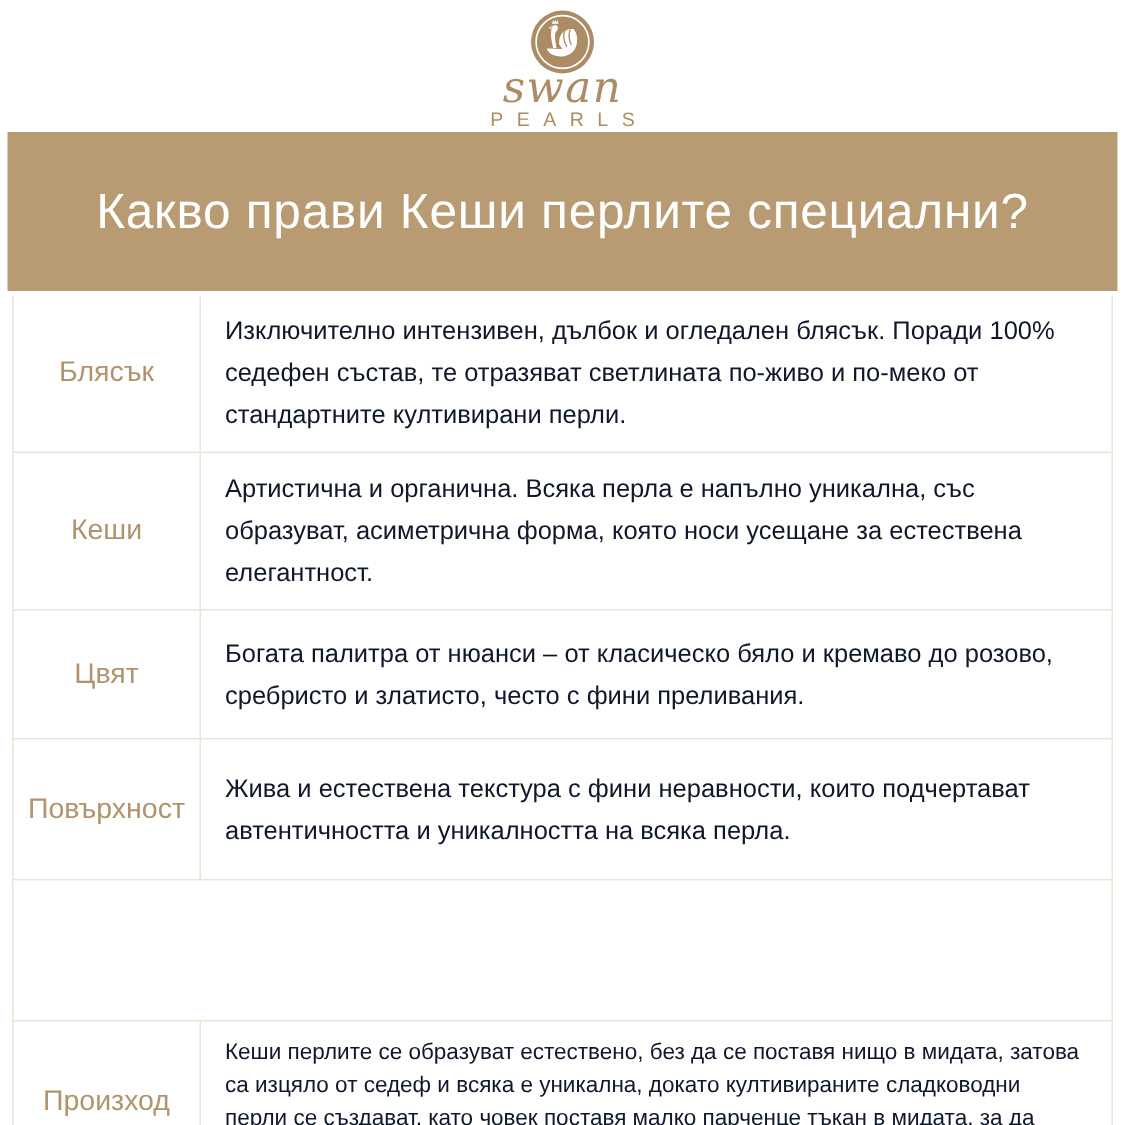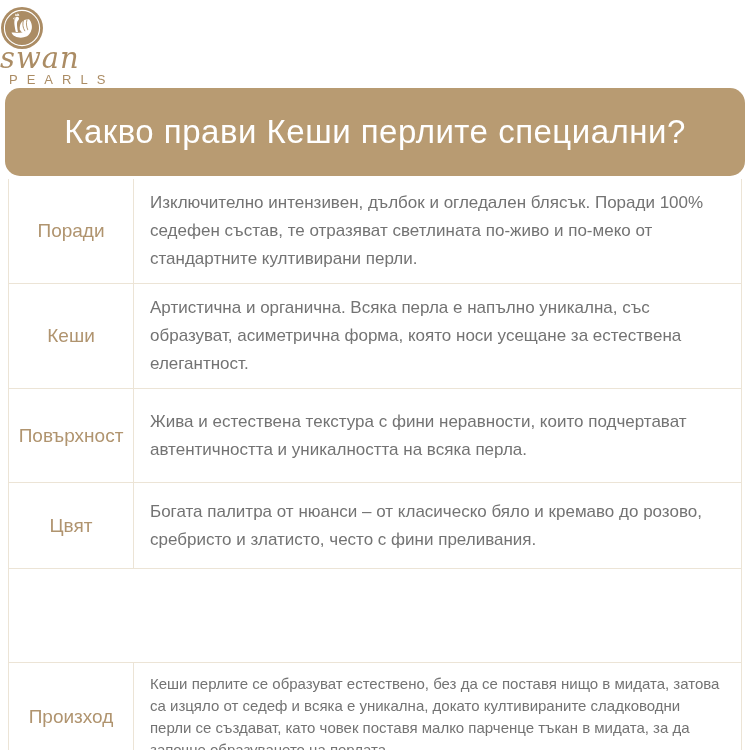--- a/index.html
+++ b/index.html
@@ -7,21 +7,21 @@
   body {
     background: #ffffff;
     font-family: "Liberation Sans", sans-serif;
   }
 
   
   .logo-wrap {
     height: 88px;
     display: flex;
     flex-direction: column;
-    align-items: flex-start;
+    align-items: center;
     justify-content: flex-start;
     padding-top: 6px;
   }
   .logo-mark { width: 44px; height: 44px; display: block; }
   .logo-script {
     font-family: "DejaVu Serif", serif;
     font-style: italic;
     font-size: 29px;
     line-height: 26px;
     color: #ab8c64;
@@ -33,26 +33,25 @@
     letter-spacing: 9px;
     padding-left: 9px; 
     color: #ab8c64;
     margin-top: 1px;
     font-weight: 500;
   }
 
   
   .banner {
     margin: 0 5px;
-    height: 88px;
+    height: 106px;
     background: #b89b72;
     display: flex;
     align-items: center;
     justify-content: center;
-    border-radius: 15px;
   }
   .banner-title {
     color: #ffffff;
     font-size: 33px;
     font-weight: 400;
     letter-spacing: 0.5px;
     white-space: nowrap;
   }
 
   
@@ -76,21 +75,21 @@
     color: #b0946f;
     font-size: 19px;
     text-align: center;
     padding: 4px;
   }
   .text-cell {
     flex: 1;
     display: flex;
     align-items: center;
     padding: 10px 18px 10px 16px;
-    color: #737373;
+    color: #0f172a;
     font-size: 17px;
     line-height: 28px;
   }
   .r0 { min-height: 102px; }
   .r1 { min-height: 95px; }
   .r2 { min-height: 86px; }
   .r3 { min-height: 94px; }
   .r4 { min-height: 94px; }
   .r5 { min-height: 89px; }
   .r5 .text-cell { font-size: 15px; line-height: 22px; }
@@ -123,44 +122,44 @@
   <div class="logo-sub">PEARLS</div>
 </div>
 
 <div class="banner">
   <div class="banner-title">Какво прави Кеши перлите специални?</div>
 </div>
 
 <div class="spec-table">
 
   <div class="row r0">
-    <div class="label-cell">Поради</div>
+    <div class="label-cell">Блясък</div>
     <div class="text-cell">
         <span>Изключително интензивен, дълбок и огледален блясък. Поради 100% седефен състав, те отразяват светлината по-живо и по-меко от стандартните култивирани перли.</span>
       </div>
   </div>
 
   <div class="row r1">
     <div class="label-cell">Кеши</div>
     <div class="text-cell">
         <span>Артистична и органична. Всяка перла е напълно уникална, със образуват, асиметрична форма, която носи усещане за естествена елегантност.</span>
       </div>
   </div>
 
+  <div class="row r2">
+    <div class="label-cell">Цвят</div>
+    <div class="text-cell">
+        <span>Богата палитра от нюанси – от класическо бяло и кремаво до розово, сребристо и златисто, често с фини преливания.</span>
+      </div>
+  </div>
+
   <div class="row r3">
     <div class="label-cell">Повърхност</div>
     <div class="text-cell">
         <span>Жива и естествена текстура с фини неравности, които подчертават автентичността и уникалността на всяка перла.</span>
-      </div>
-  </div>
-
-  <div class="row r2">
-    <div class="label-cell">Цвят</div>
-    <div class="text-cell">
-        <span>Богата палитра от нюанси – от класическо бяло и кремаво до розово, сребристо и златисто, често с фини преливания.</span>
       </div>
   </div>
 
   <div class="row r4">
   </div>
 
   <div class="row r5">
     <div class="label-cell">Произход</div>
     <div class="text-cell">
         <span>Кеши перлите се образуват естествено, без да се поставя нищо в мидата, затова са изцяло от седеф и всяка е уникална, докато култивираните сладководни перли се създават, като човек поставя малко парченце тъкан в мидата, за да започне образуването на перлата.</span>

